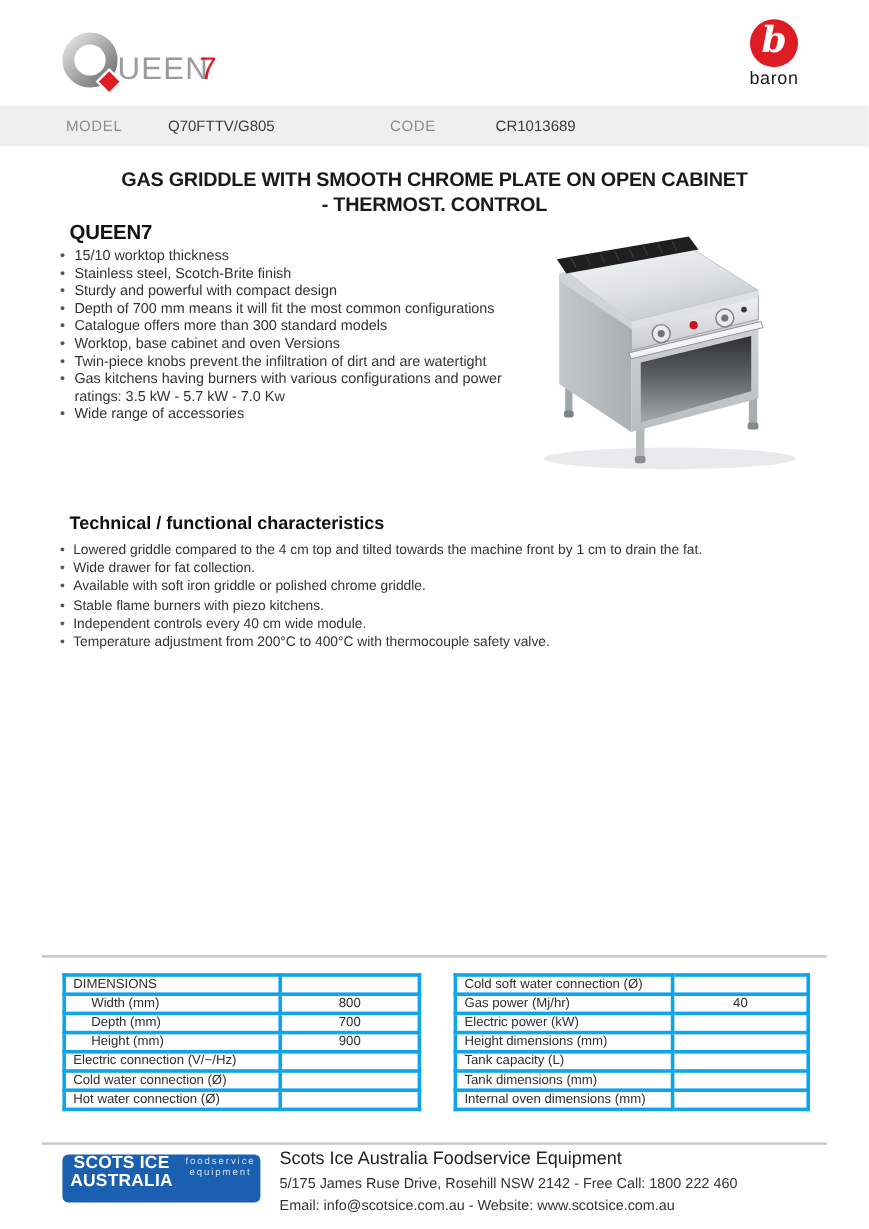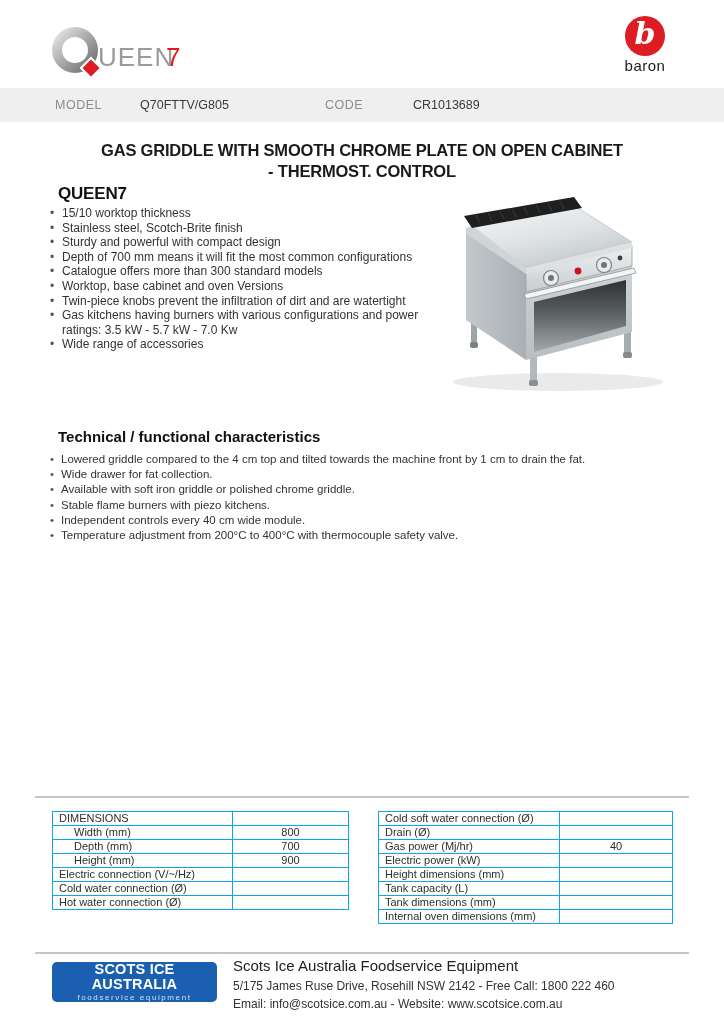--- a/index.html
+++ b/index.html
@@ -78,33 +78,33 @@
 
   
   .spec-table {
     position:absolute; top:811px;
     border-collapse:collapse; font-size:11px; color:#2e2e2e;
     table-layout:fixed;
   }
   .spec-table-left  { left:52px;  width:296px; }
   .spec-table-right { left:378px; width:294px; }
   .spec-table td {
-    border:1px solid #0ea5e9; height:13.2px; line-height:13px;
+    border:3px solid #0ea5e9; height:13.2px; line-height:13px;
     padding:0 0 0 6px; overflow:hidden; white-space:nowrap;
   }
   .spec-table td.val { text-align:center; padding:0; }
   .spec-table-left  td.lbl { width:180px; } .spec-table-left  td.val { width:116px;text-align:center; }
   .spec-table-right td.lbl { width:181px; } .spec-table-right td.val { width:113px; }
   .spec-table td.indent { padding-left:21px; }
 
   
   .footer-badge {
     position:absolute; left:52px; top:962px; width:165px; height:40px;
     background:#1a5fb0; border-radius:5px; color:#fff; text-align:center;
-    display:flex; flex-direction:column; justify-content:flex-start;
+    display:flex; flex-direction:row; justify-content:flex-start;
   }
   .footer-badge-line1 { font-size:14.5px; font-weight:bold; letter-spacing:0.2px; line-height:15px; }
   .footer-badge-line2 { font-size:8px; color:#cfe0f2; letter-spacing:1.6px; margin-top:1px; }
   .footer-text { position:absolute; left:233px; top:957px; width:460px; }
   .footer-company { font-size:15px; color:#222; }
   .footer-address, .footer-contact { font-size:12px; color:#333; margin-top:4.5px; }
 </style>
 </head>
 <body>
 
@@ -275,24 +275,20 @@
   </tbody>
 </table>
 
 <table class="spec-table spec-table-right">
   <tbody>
     <tr>
       <td class="lbl">Cold soft water connection (Ø)</td>
       <td class="val"></td>
     </tr>
     <tr>
-      <td class="lbl">Drain (Ø)</td>
-      <td class="val"></td>
-    </tr>
-    <tr>
       <td class="lbl">Gas power (Mj/hr)</td>
       <td class="val">40</td>
     </tr>
     <tr>
       <td class="lbl">Electric power (kW)</td>
       <td class="val"></td>
     </tr>
     <tr>
       <td class="lbl">Height dimensions (mm)</td>
       <td class="val"></td>

